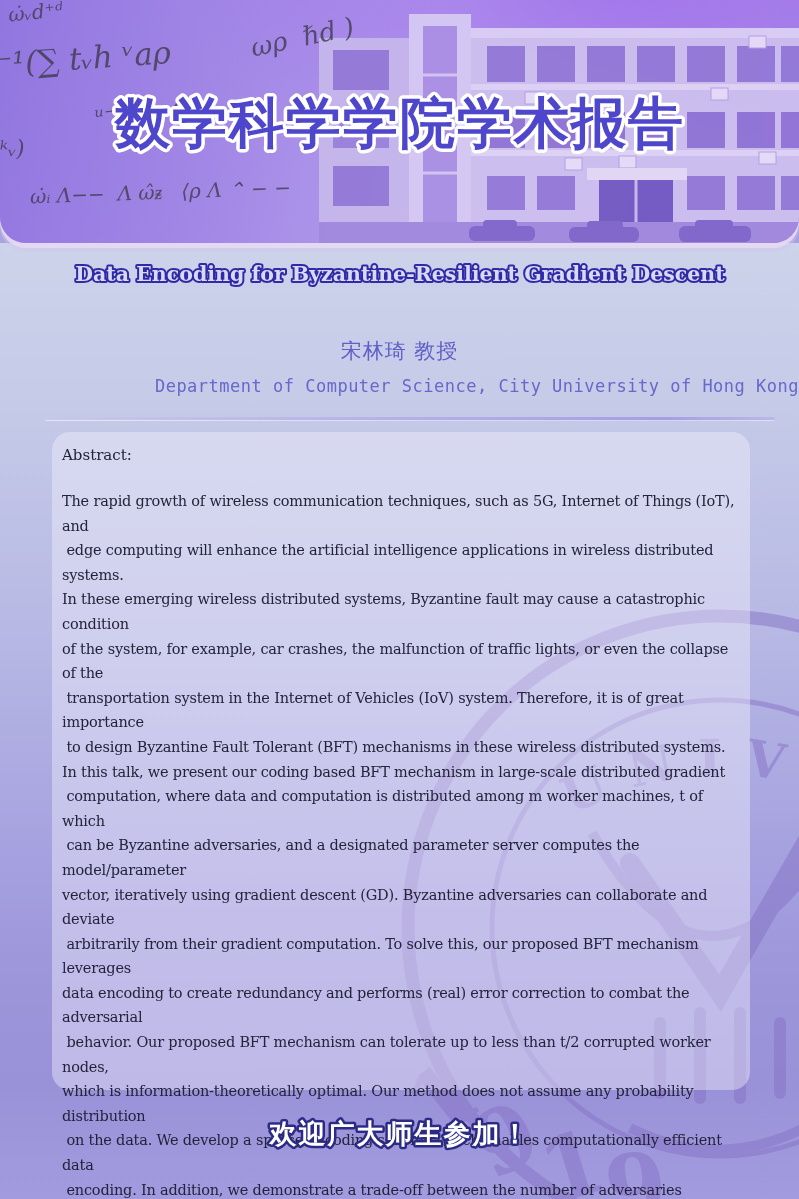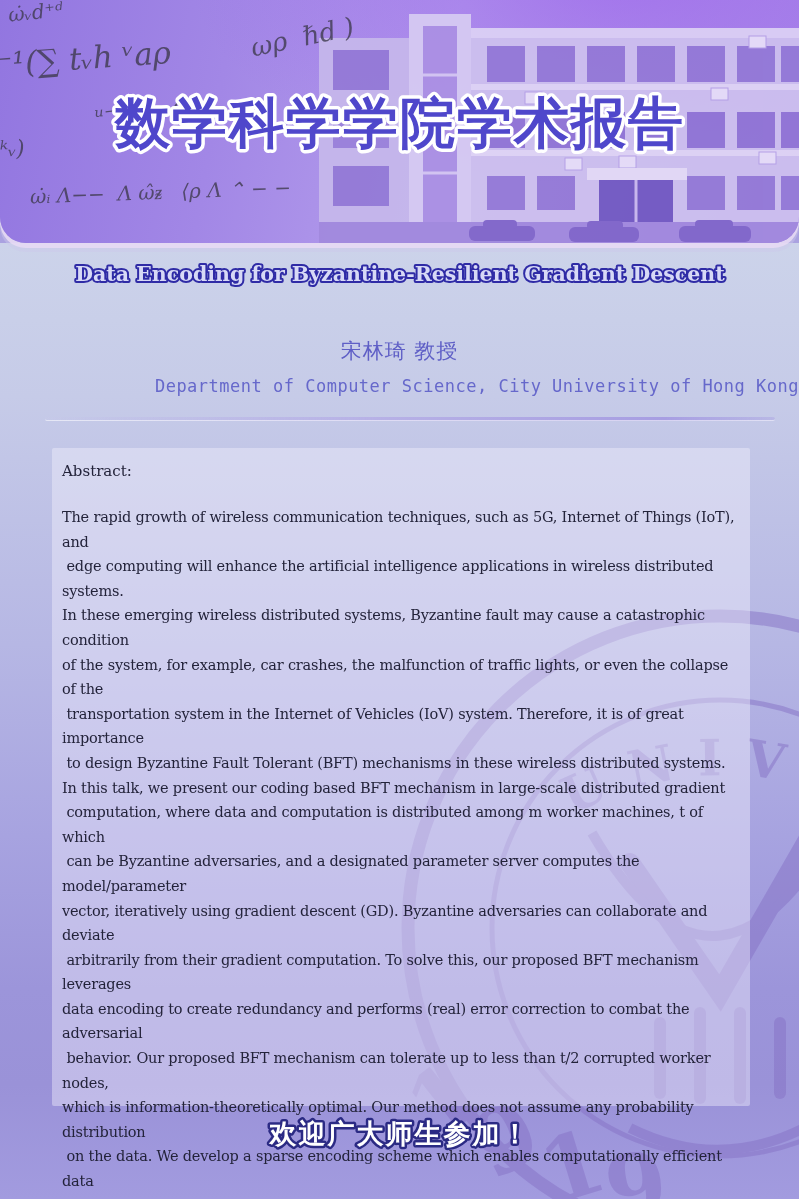--- a/index.html
+++ b/index.html
@@ -42,21 +42,21 @@
 
   .speaker{position:absolute;left:0;top:94px;width:799px;text-align:center;
     font-size:21px;color:#5f5fc6;font-family:"DejaVu Serif",serif;letter-spacing:1px;}
   .affiliation{position:absolute;left:0;top:133px;width:799px;text-align:right;
     font-size:17px;color:#6668cb;font-family:"DejaVu Sans Mono",monospace;letter-spacing:.5px;}
   .divider{position:absolute;left:45px;top:174px;width:730px;height:3px;
     background:linear-gradient(90deg,rgba(205,205,238,.15),#b7b1e6 45%,#a79ee2 85%,rgba(167,158,226,.4));
     border-bottom:1px solid rgba(255,255,255,.55);border-radius:2px;}
 
   .content-box{position:absolute;left:52px;top:189px;width:698px;height:658px;
-    background:rgba(242,241,252,.42);border-radius:2px;margin-top:16px;}
+    background:rgba(242,241,252,.42);border-radius:18px;}
   .abstract-label{margin:14px 0 0 10px;font-size:15px;color:#23233a;}
   .abstract-body{margin:25px 8px 0 10px;font-size:14.5px;letter-spacing:-.2px;line-height:24.6px;
     color:#23233a;white-space:pre-wrap;}
 
   .welcome-svg{position:absolute;left:0;top:860px;width:799px;height:60px;}
   .welcome-svg text{font-family:"DejaVu Sans",sans-serif;font-weight:bold;font-size:27px;letter-spacing:2px;
     fill:#ffffff;stroke:#2b2a84;stroke-width:5px;stroke-linejoin:round;paint-order:stroke fill;}
 </style>
 </head>
 <body>

